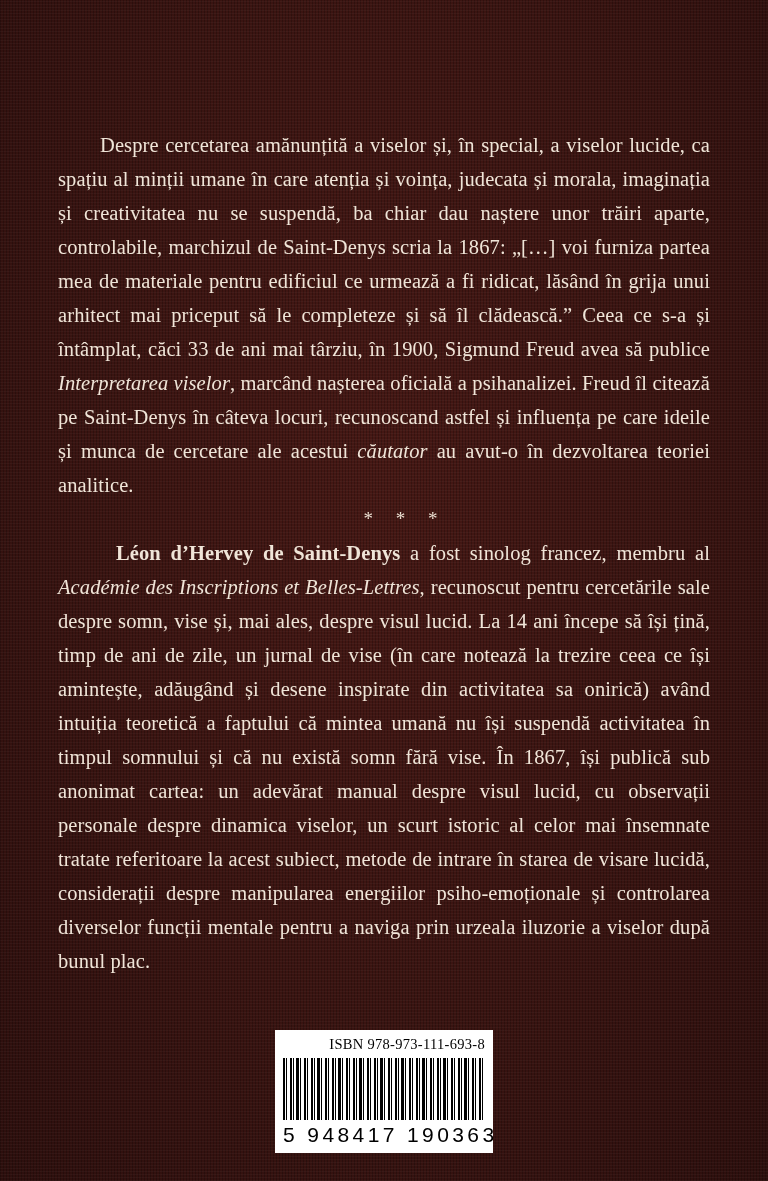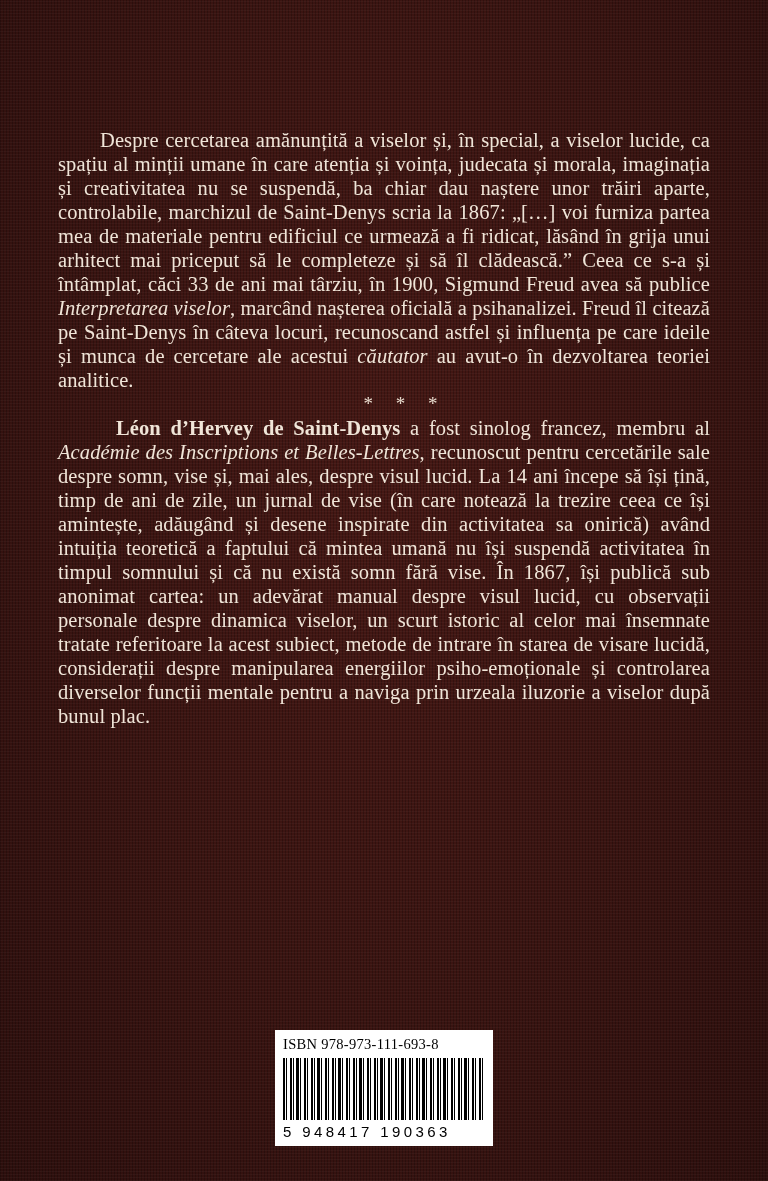--- a/index.html
+++ b/index.html
@@ -27,21 +27,21 @@
       radial-gradient(ellipse at 50% 40%, #461814 0%, #3a1411 55%, #2d0f0d 100%);
     color: #efe3d4;
   }
 
   .blurb {
     position: absolute;
     left: 58px;
     top: 128px;
     width: 652px;
     font-size: 20.5px;
-    line-height: 24px;
+    line-height: 34px;
     text-align: justify;
     text-justify: inter-word;
     color: #f0e5d8;
     letter-spacing: 0.1px;
   }
 
   .blurb p {
     margin: 0;
     text-indent: 42px;
   }
@@ -66,21 +66,21 @@
 
   
   .barcode-block {
     position: absolute;
     left: 275px;
     top: 1030px;
     width: 218px;
     background: #ffffff;
     padding: 6px 8px 6px 8px;
     box-sizing: border-box;
-    text-align: left;
+    text-align: right;
   }
   .isbn-text {
     font-family: "Liberation Serif", serif;
     font-size: 14.5px;
     color: #000;
     letter-spacing: 0.3px;
     margin-bottom: 5px;
     white-space: nowrap;
   }
   .bars {
@@ -97,21 +97,21 @@
       #000 10px, #000 11px,
       #fff 11px, #fff 13px,
       #000 13px, #000 16px,
       #fff 16px, #fff 17px,
       #000 17px, #000 18px,
       #fff 18px, #fff 21px
     );
   }
   .ean-digits {
     font-family: "Liberation Sans", sans-serif;
-    font-size: 15px;
+    font-size: 21px;
     color: #000;
     letter-spacing: 3.4px;
     margin-top: 3px;
     white-space: nowrap;
   }
 </style>
 </head>
 <body>
 
 <div class="cover">

